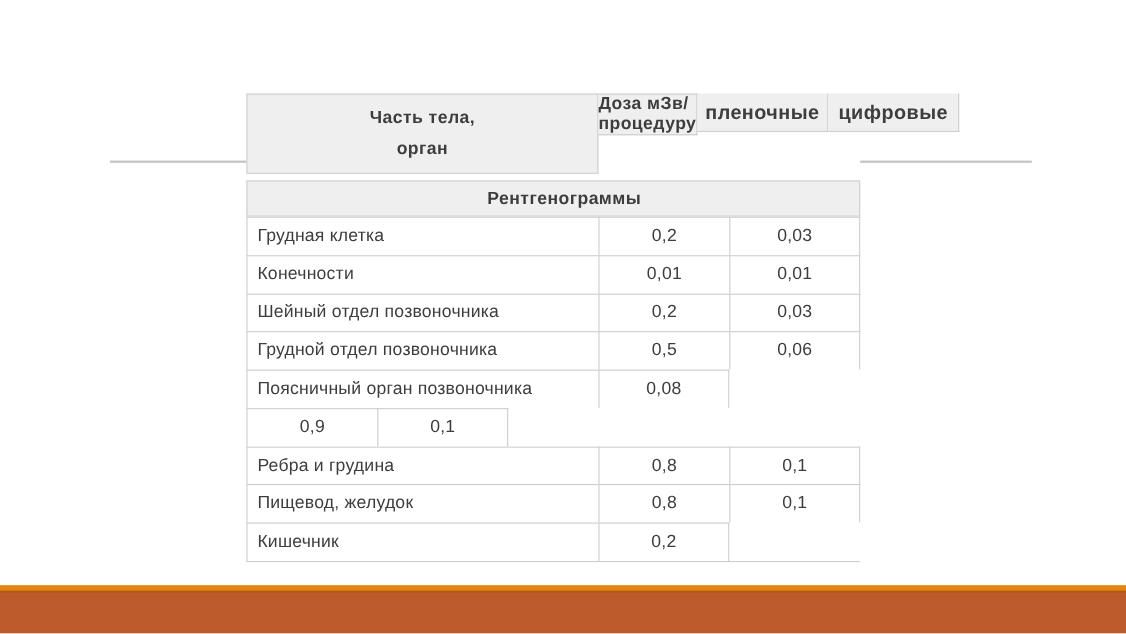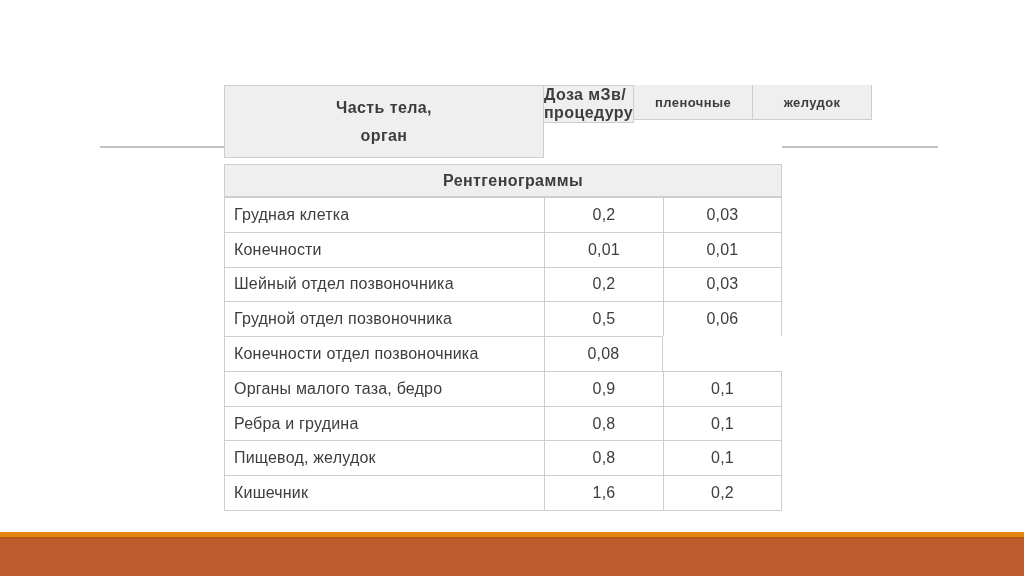--- a/index.html
+++ b/index.html
@@ -36,21 +36,21 @@
     height:38px;background:var(--head-bg);
     border:1px solid var(--border);border-left:none;
     display:flex;align-items:center;justify-content:center;
     font-weight:bold;letter-spacing:.4px;
   }
   .subrow{display:flex;height:35px;}
   .sub-cell{
     background:var(--head-bg);
     border:1px solid var(--border);border-top:none;border-left:none;
     display:flex;align-items:center;justify-content:center;
-    font-weight:bold;font-size:13px;letter-spacing:.4px;
+    font-weight:bold;font-size:18px;letter-spacing:.4px;
   }
   .sub-film{width:119px;}
   .sub-digital{width:119px;}
 
   .head-gap{height:6px;background:var(--bg);}
 
   .section-row{
     height:33px;background:var(--head-bg);
     border:1px solid var(--border);
     display:flex;align-items:center;justify-content:center;
@@ -82,21 +82,21 @@
 
     <div class="thead">
       <div class="organ-head">
         <div>Часть тела,</div>
         <div>орган</div>
       </div>
       <div class="head-right">
         <div class="dose-group">Доза мЗв/процедуру</div>
         <div class="subrow">
           <div class="sub-cell sub-film">пленочные</div>
-          <div class="sub-cell sub-digital">желудок</div>
+          <div class="sub-cell sub-digital">цифровые</div>
         </div>
       </div>
     </div>
 
     <div class="head-gap"></div>
 
     <div class="section-row">Рентгенограммы</div>
 
     <div class="tbody">
   <div class="trow">
@@ -117,45 +117,43 @@
     <div class="cell cell-digital">0,03</div>
   </div>
 
   <div class="trow">
     <div class="cell cell-organ">Грудной отдел позвоночника</div>
     <div class="cell cell-film">0,5</div>
     <div class="cell cell-digital">0,06</div>
   </div>
 
   <div class="trow">
-    <div class="cell cell-organ">Конечности отдел позвоночника</div>
+    <div class="cell cell-organ">Поясничный орган позвоночника</div>
     <div class="cell cell-digital">0,08</div>
   </div>
 
   <div class="trow">
-    <div class="cell cell-organ">Органы малого таза, бедро</div>
     <div class="cell cell-film">0,9</div>
     <div class="cell cell-digital">0,1</div>
   </div>
 
   <div class="trow">
     <div class="cell cell-organ">Ребра и грудина</div>
     <div class="cell cell-film">0,8</div>
     <div class="cell cell-digital">0,1</div>
   </div>
 
   <div class="trow">
     <div class="cell cell-organ">Пищевод, желудок</div>
     <div class="cell cell-film">0,8</div>
     <div class="cell cell-digital">0,1</div>
   </div>
 
   <div class="trow">
     <div class="cell cell-organ">Кишечник</div>
-    <div class="cell cell-film">1,6</div>
     <div class="cell cell-digital">0,2</div>
   </div>
 </div>
 
   </div>
 
   <div class="footer-stripe"></div>
   <div class="footer-bar"></div>
 
 </div>

